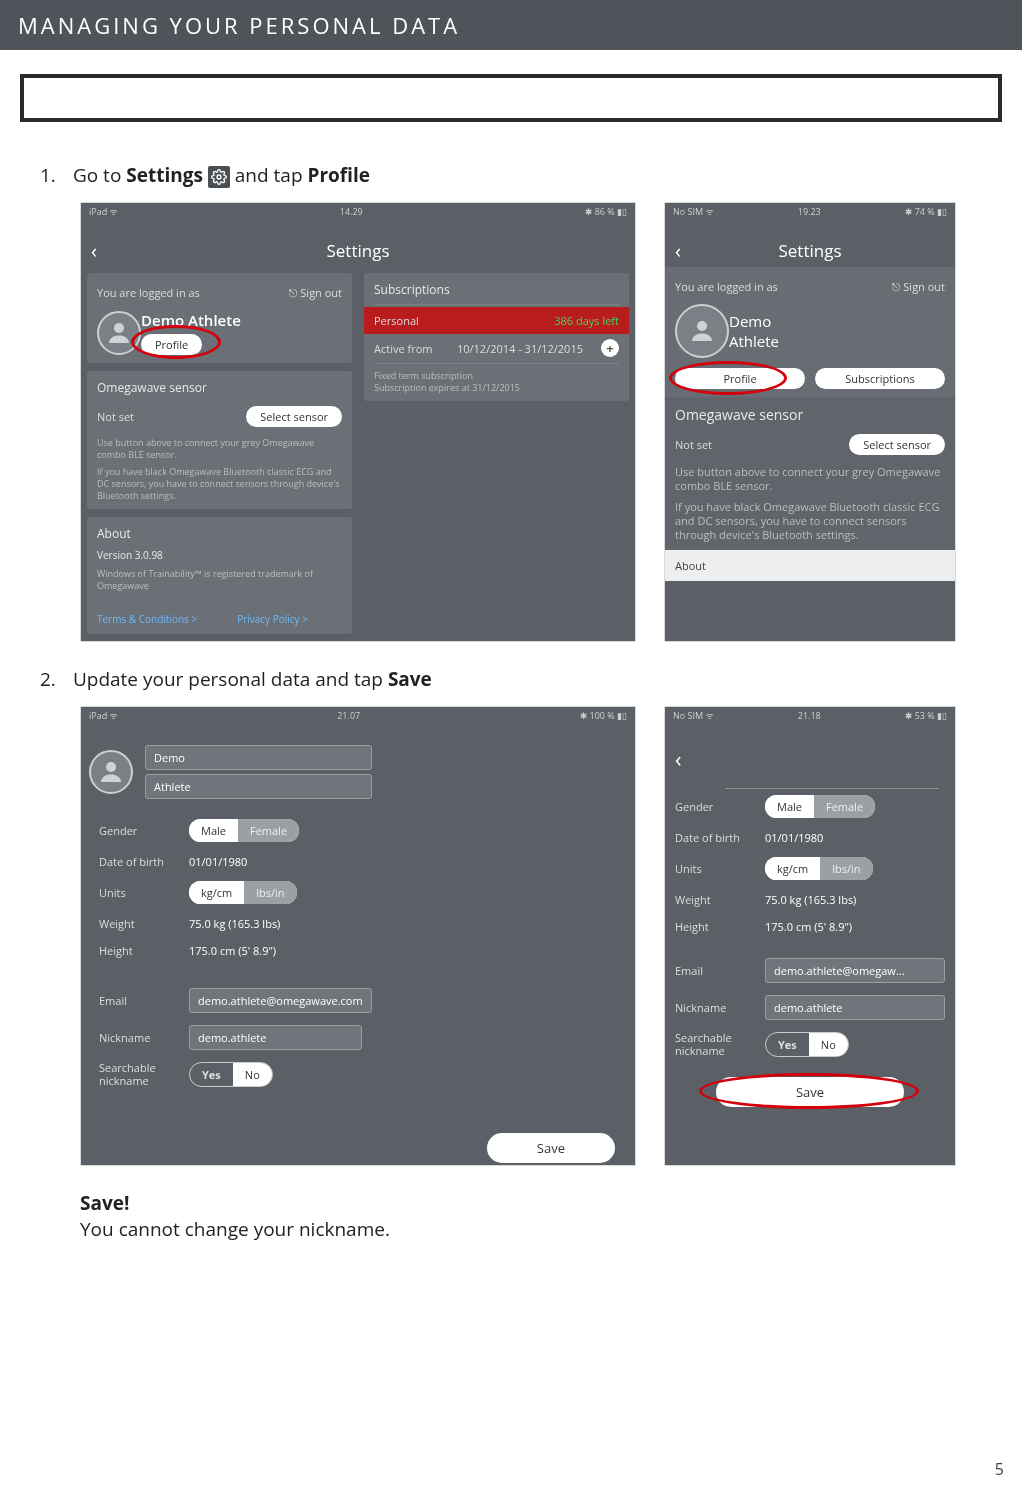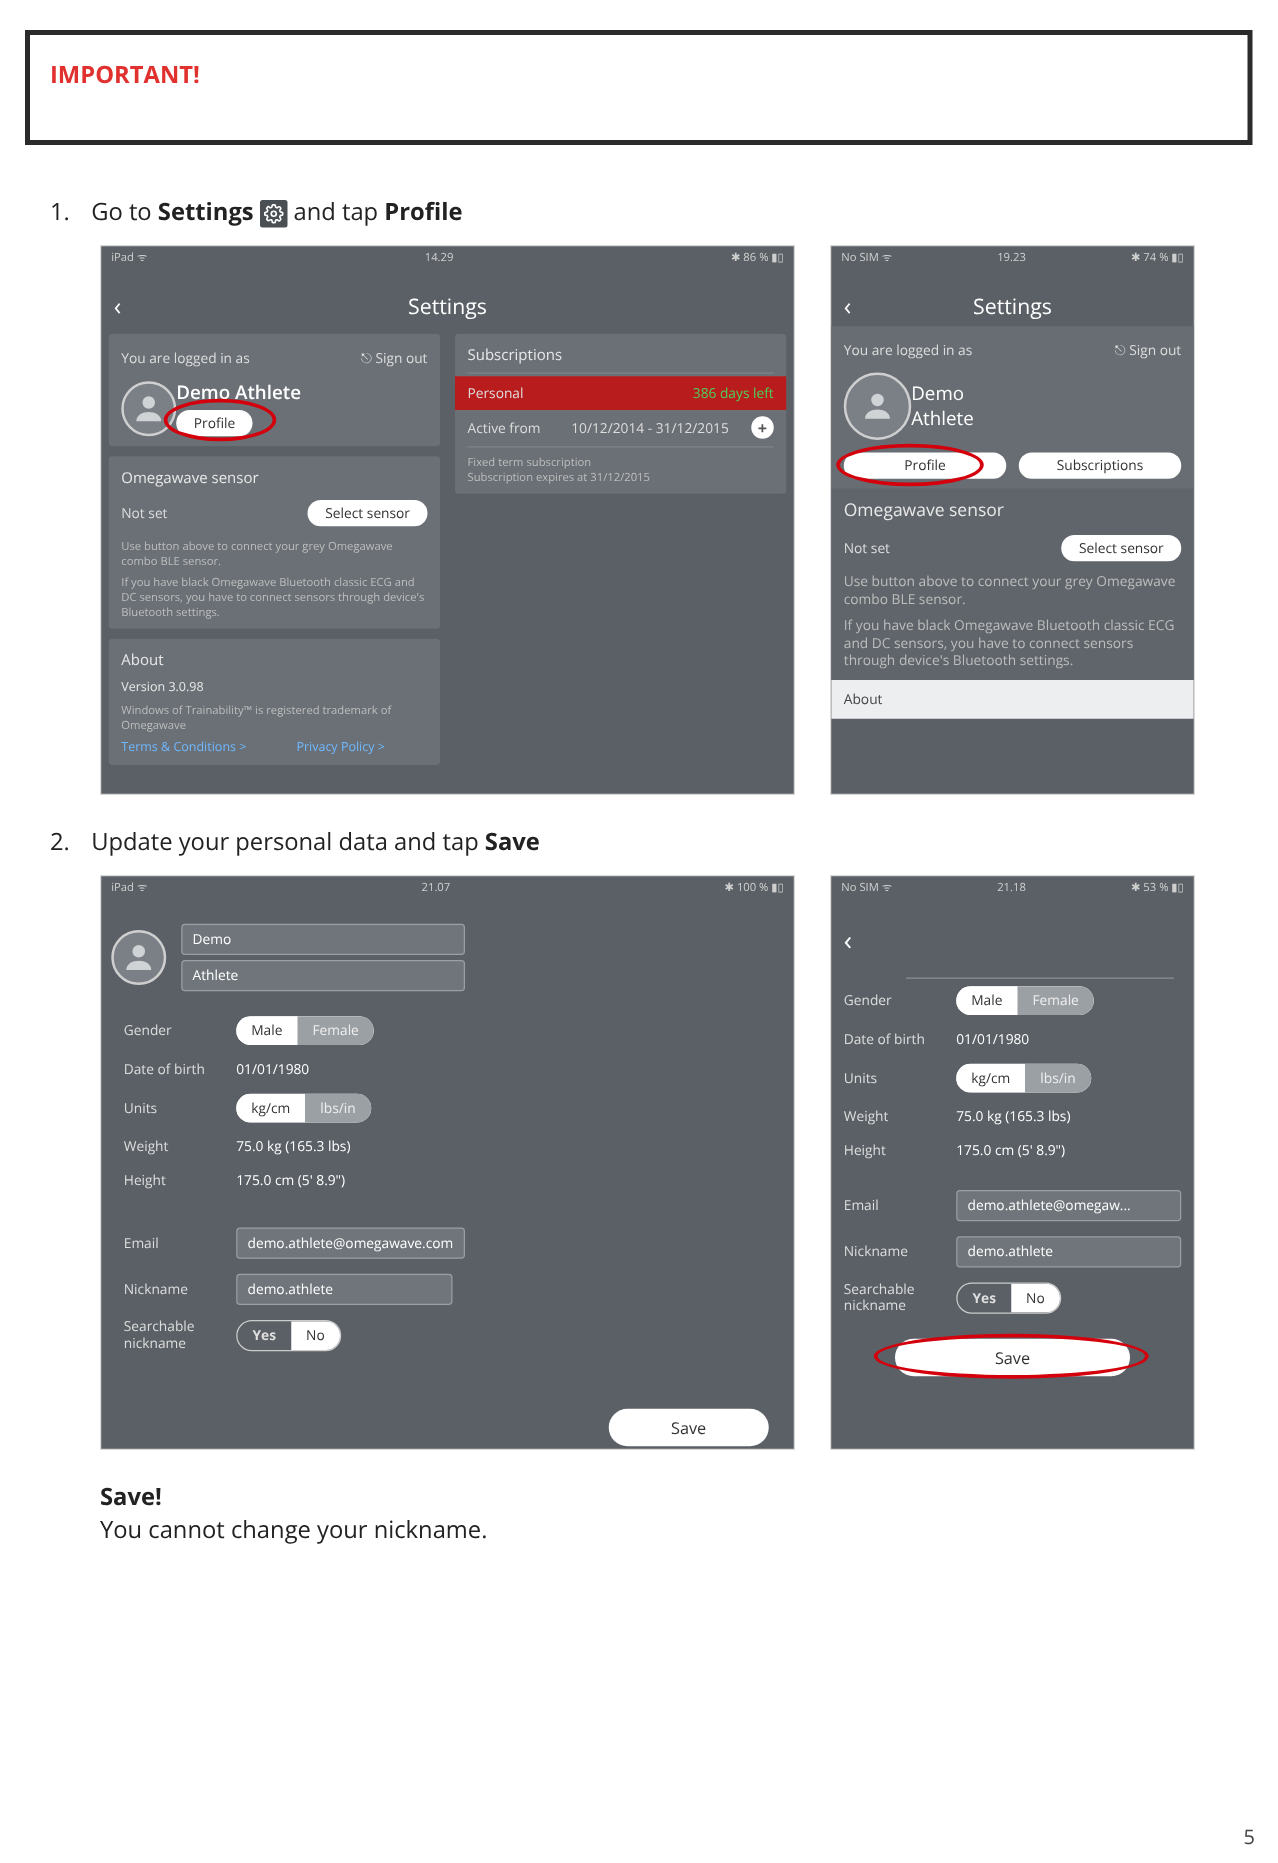--- a/index.html
+++ b/index.html
@@ -29,21 +29,21 @@
   .card-title { font-size:12px; color:#e8e8e8; margin-bottom:6px; }
   .row { display:flex; justify-content:space-between; align-items:center; padding:4px 0; font-size:11px; color:#ddd; }
   .pill { background:#fff; color:#333; border-radius:12px; padding:3px 14px; font-size:11px; display:inline-block; }
   .hint { font-size:9px; color:#bdbdbd; line-height:1.3; margin-top:6px; }
   .avatar { width:44px; height:44px; border-radius:50%; background:#7a8086; border:2px solid #cfcfcf; display:inline-flex; align-items:center; justify-content:center; }
   .avatar svg { width:30px; height:30px; fill:#cfd3d6; }
   .flexh { display:flex; align-items:center; }
   .circle-red { position:absolute; border:3px solid #d4000b; border-radius:50%; pointer-events:none; }
   .green { color:#4bd05b; }
   .plus-circ { width:18px; height:18px; border-radius:50%; background:#fff; color:#555; display:inline-flex; align-items:center; justify-content:center; font-weight:bold; font-size:13px; }
-  .link-row { display:flex; gap:40px; font-size:10px; color:#6fb8ff; margin-top:4px; }
+  .link-row { display:flex; gap:40px; font-size:10px; color:#6fb8ff; margin-top:20px; }
   
   .seg { display:flex; background:#fff; border-radius:14px; overflow:hidden; font-size:11px; color:#333; }
   .seg > div { padding:4px 12px; }
   .seg .on { background:#fff; font-weight:500; }
   .seg .off { background:#9ba0a4; color:#eee; }
   .seg-outline { display:flex; border:1px solid #ccc; border-radius:14px; overflow:hidden; font-size:11px; }
   .seg-outline > div { padding:4px 12px; }
   .seg-outline .on { background:#fff; color:#333; }
   .seg-outline .off { color:#ddd;font-weight:bold; }
   
@@ -57,24 +57,24 @@
   .save-pill { background:#fff; color:#333; border-radius:16px; padding:6px 50px; font-size:13px; display:inline-block; }
   .note { margin-top:18px; font-size:19px; }
   .note-title { font-weight:700; }
   .page-num { position:absolute; bottom:10px; right:18px; font-size:16px; color:#444; }
   .divline { height:1px; background:#7c8287; margin:2px 0; }
 </style>
 </head>
 <body>
 
 <div class="page">
+  <div class="banner">MANAGING YOUR PERSONAL DATA</div>
 
   <div class="content">
     <div class="important-box">
-      <div class="important-title">IMPORTANT!</div>
     </div>
 
     <ol class="steps">
       <li>
         <span class="num">1.</span>
         <span>Go to </span><b>Settings</b>
         <span class="settings-icon">
           <svg viewBox="0 0 24 24" fill="none" stroke="#fff" stroke-width="2">
               <circle cx="12" cy="12" r="3"></circle>
               <path d="M19.4 15a1.7 1.7 0 0 0 .34 1.87l.06.06a2 2 0 1 1-2.83 2.83l-.06-.06a1.7 1.7 0 0 0-1.87-.34 1.7 1.7 0 0 0-1 1.56V21a2 2 0 1 1-4 0v-.09a1.7 1.7 0 0 0-1-1.56 1.7 1.7 0 0 0-1.87.34l-.06.06a2 2 0 1 1-2.83-2.83l.06-.06A1.7 1.7 0 0 0 4.6 15a1.7 1.7 0 0 0-1.56-1H3a2 2 0 1 1 0-4h.09A1.7 1.7 0 0 0 4.6 9a1.7 1.7 0 0 0-.34-1.87l-.06-.06A2 2 0 1 1 7.03 4.24l.06.06A1.7 1.7 0 0 0 9 4.6a1.7 1.7 0 0 0 1-1.56V3a2 2 0 1 1 4 0v.09c0 .67.4 1.27 1 1.51a1.7 1.7 0 0 0 1.87-.34l.06-.06a2 2 0 1 1 2.83 2.83l-.06.06A1.7 1.7 0 0 0 19.4 9c.24.6.84 1 1.51 1H21a2 2 0 1 1 0 4h-.09a1.7 1.7 0 0 0-1.51 1z"></path>

